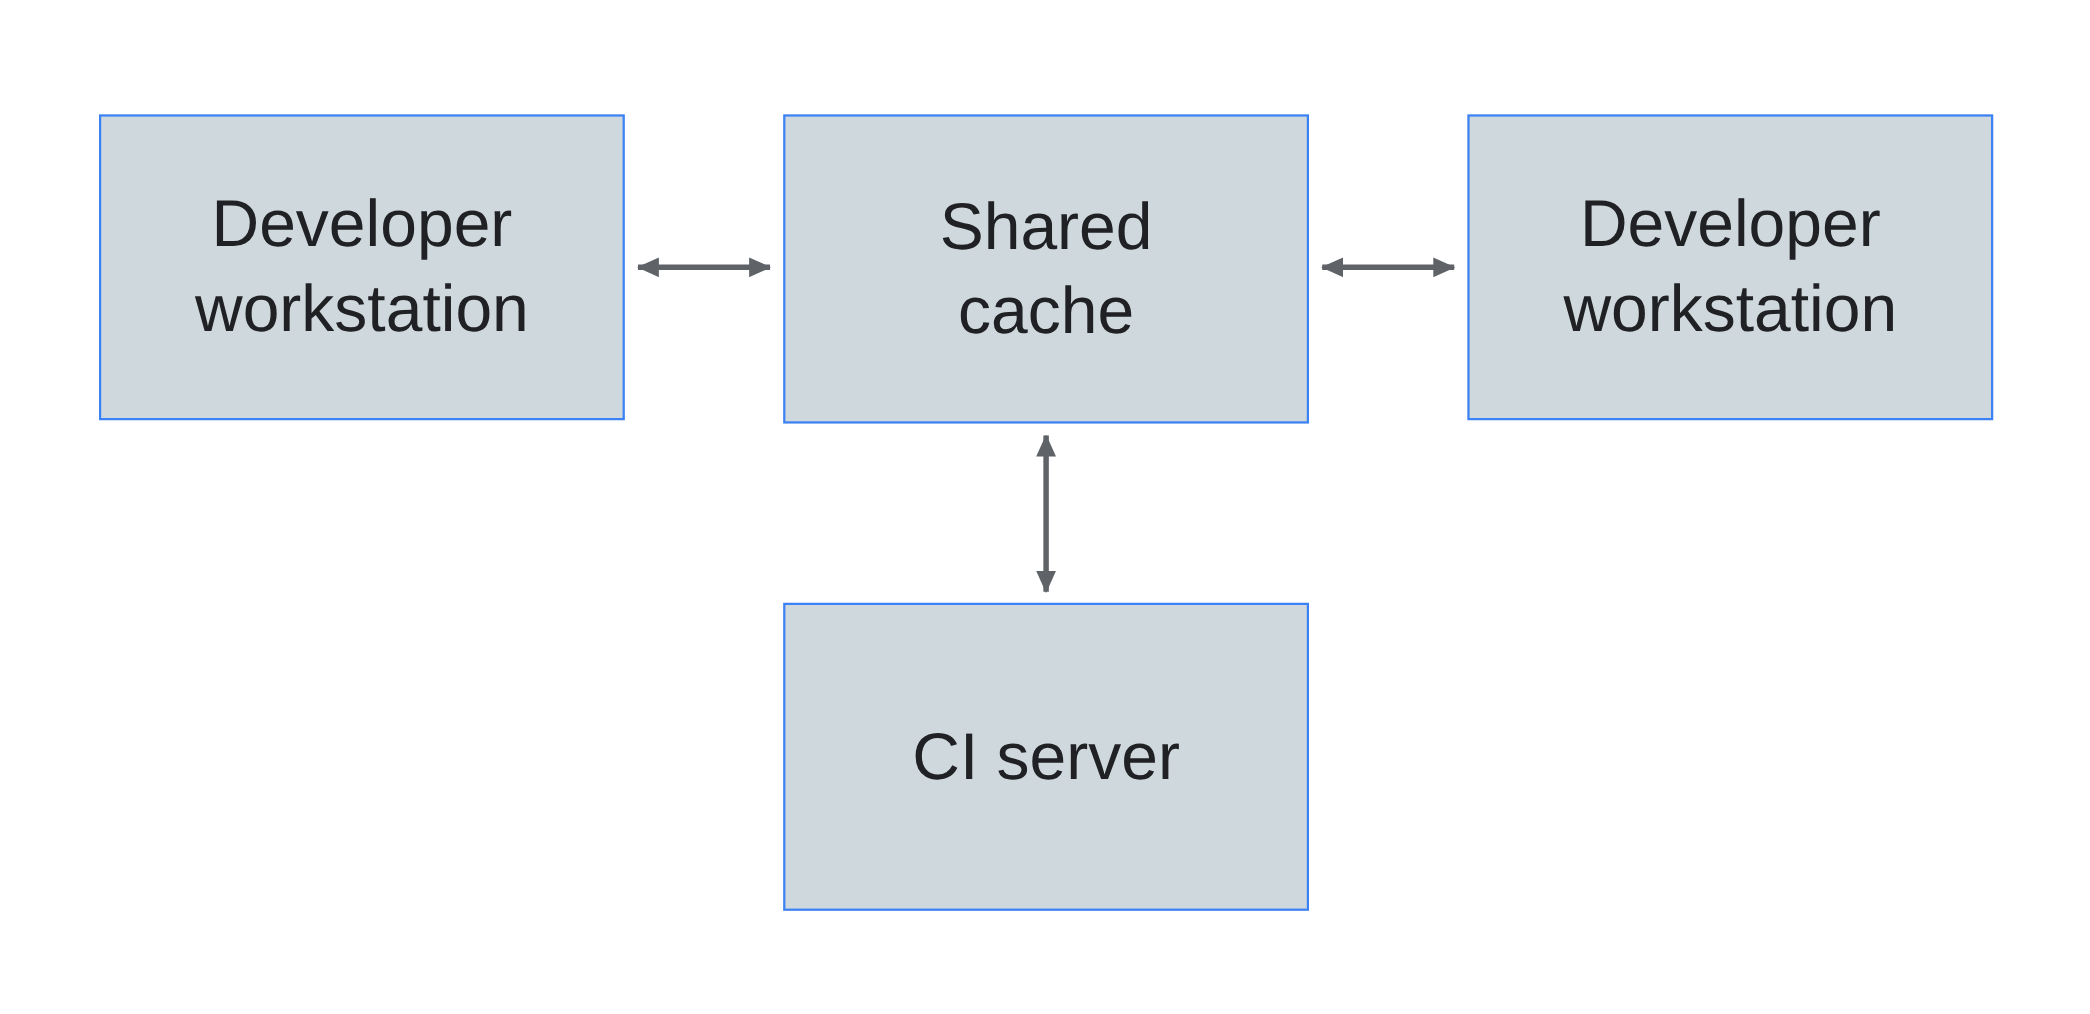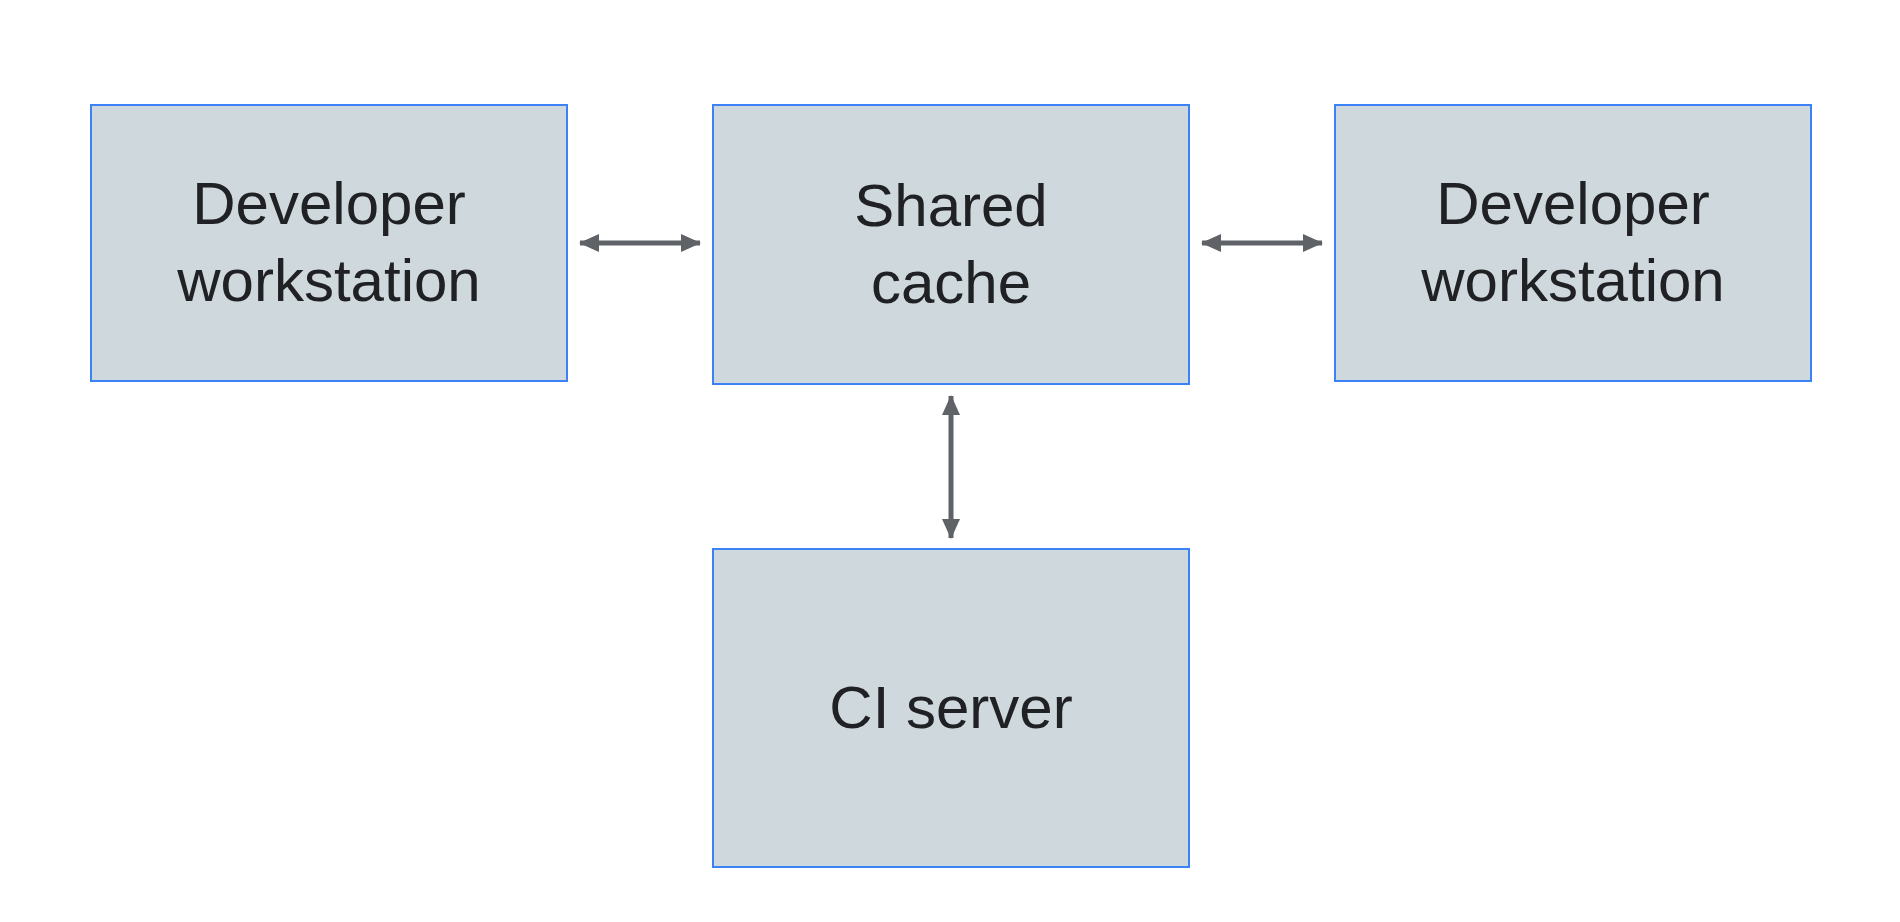--- a/index.html
+++ b/index.html
@@ -28,21 +28,21 @@
   .node-label {
     font-size: 60px;
     line-height: 1.28;
     color: #202124;
     white-space: pre-line;
     letter-spacing: 0px;
   }
   .node-left   { left: 90px;   top: 104px; width: 478px; height: 278px; }
   .node-center { left: 712px;  top: 104px; width: 478px; height: 281px; }
   .node-right  { left: 1334px; top: 104px; width: 478px; height: 278px; }
-  .node-bottom { left: 712px;  top: 548px; width: 478px; height: 320px; }
+  .node-bottom { left: 712px;  top: 548px; width: 478px; height: 280px; }
   .arrows {
     position: absolute;
     left: 0;
     top: 0;
     width: 1900px;
     height: 922px;
     pointer-events: none;
   }
   .arrow {
     stroke-width: 5px;

